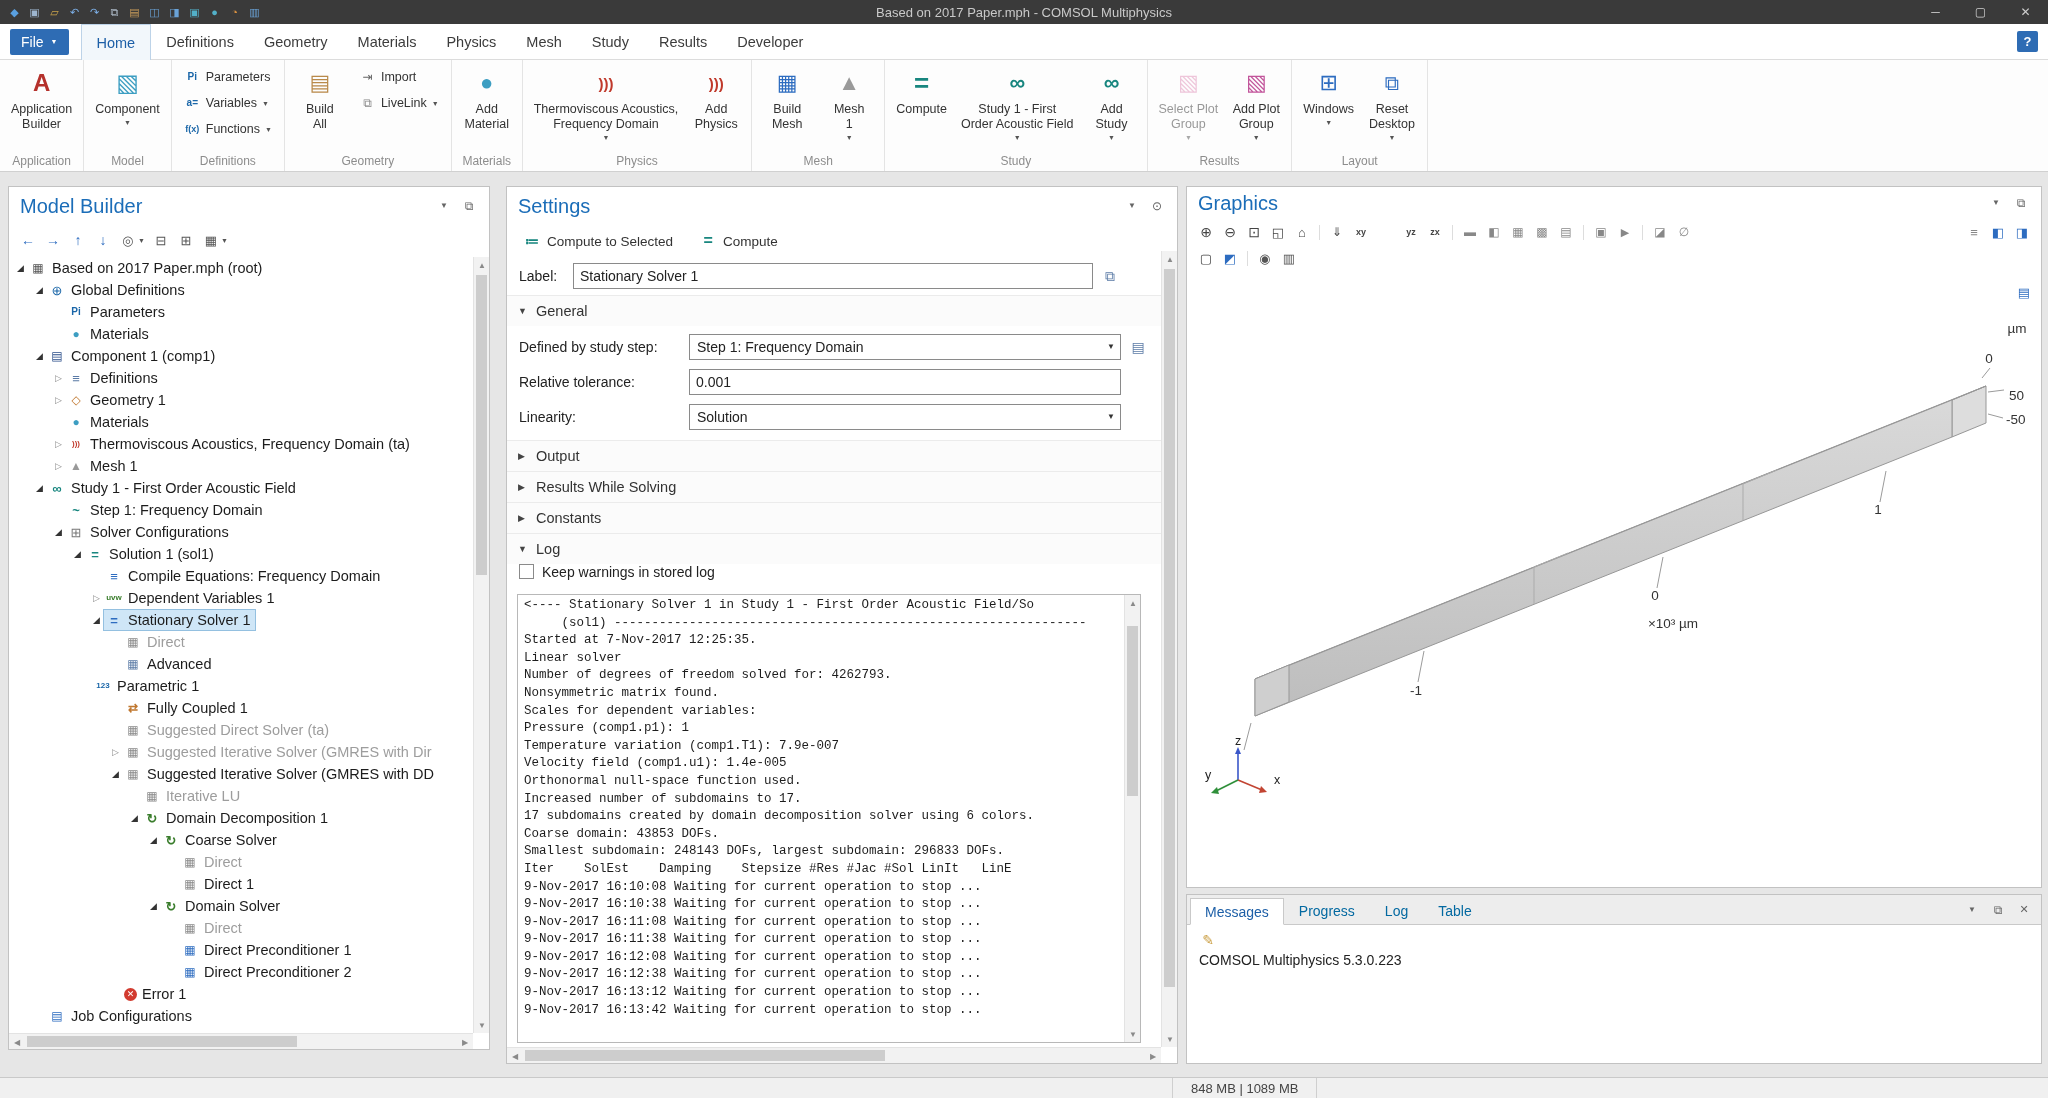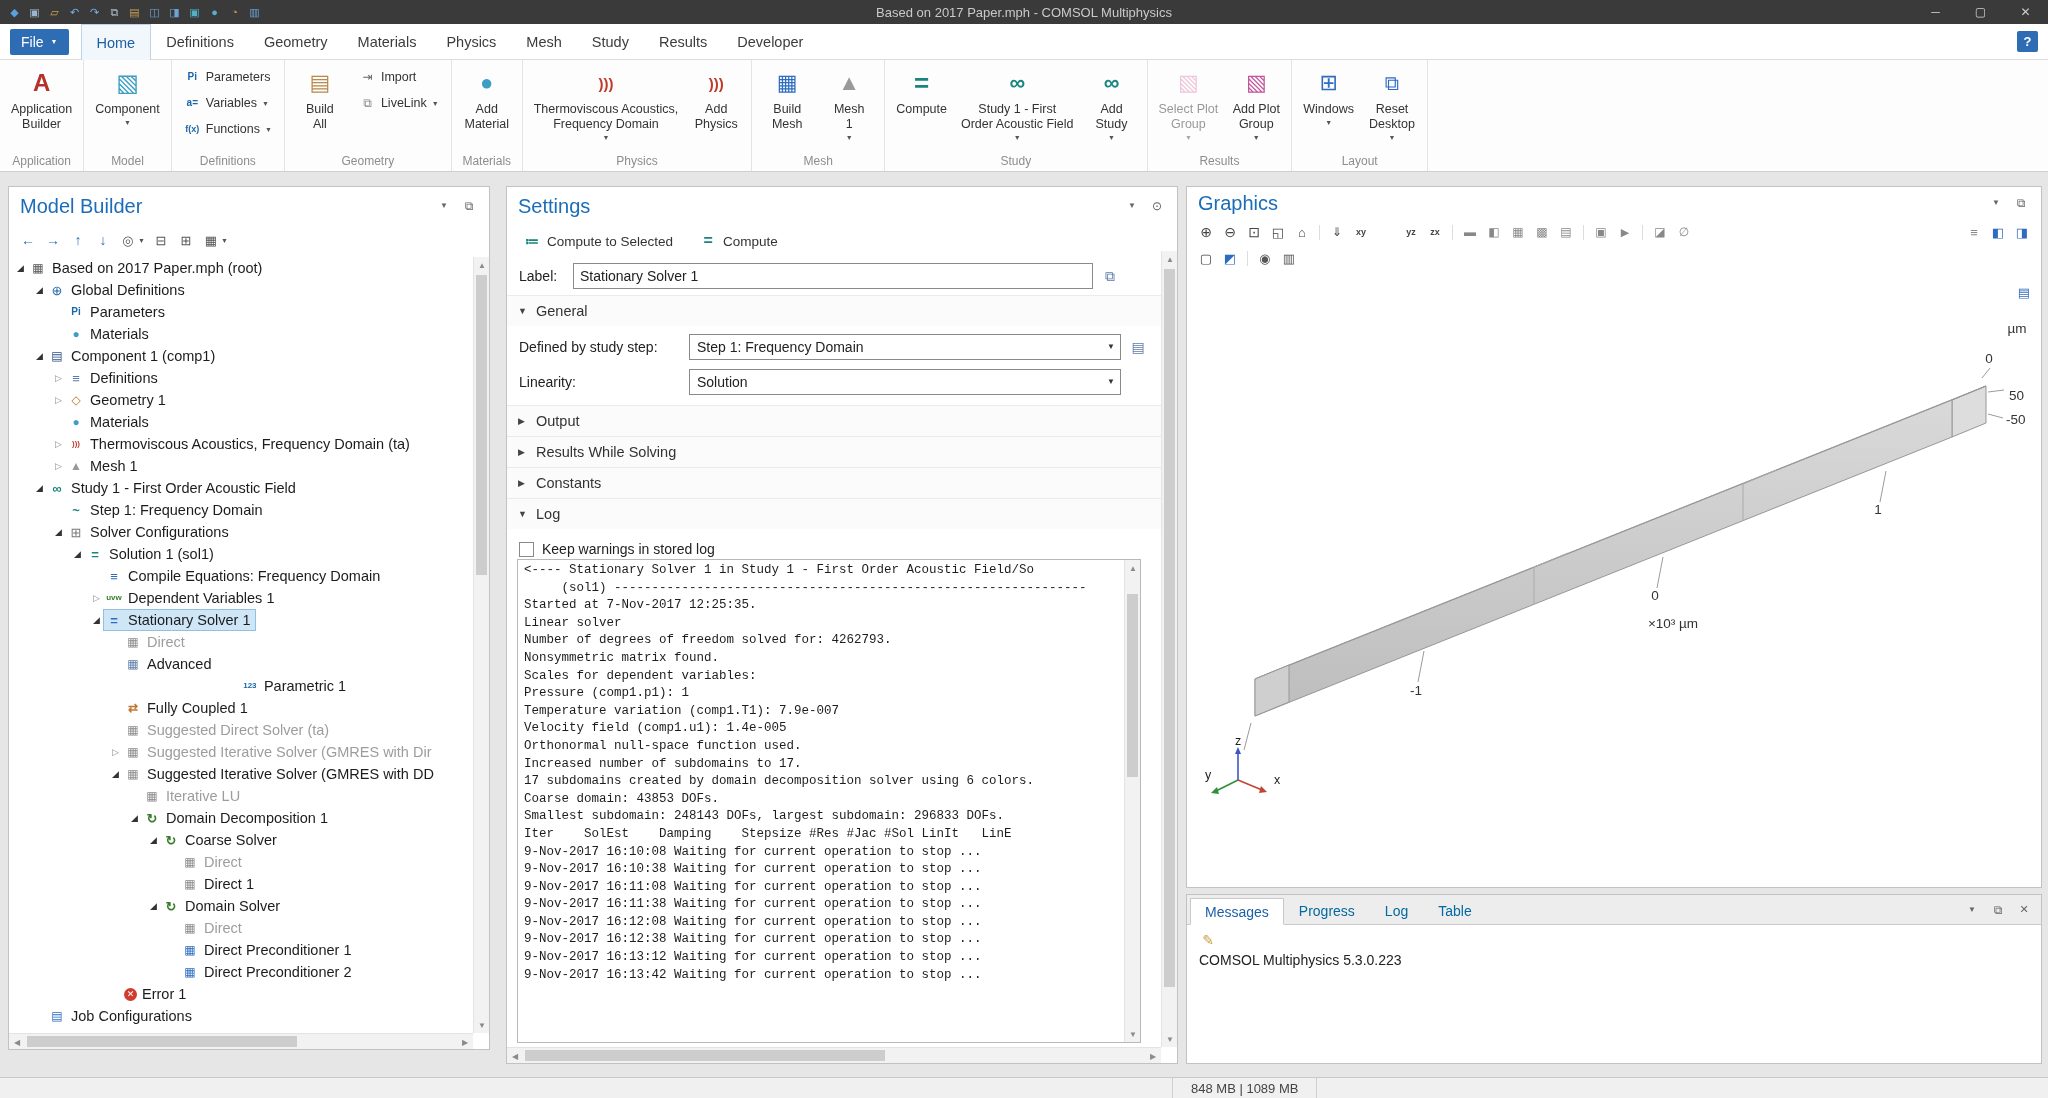--- a/index.html
+++ b/index.html
@@ -73,21 +73,21 @@
 .tfield{height:26px;border:1px solid #8a8a8a;font-family:"Liberation Sans",sans-serif;font-size:14px;padding:0 6px;color:#222;background:#fff}
 .sec{height:31px;display:flex;align-items:center;gap:8px;padding:0 11px;border-top:1px solid #ebebeb;background:#fbfbfb;flex:none}
 .tri{font-size:9px;color:#444;width:10px}
 .sectitle{font-size:14.5px;font-weight:normal;color:#333}
 .form{padding:3px 0 6px;flex:none}
 .frow{height:35px;display:flex;align-items:center;padding-left:12px;gap:8px}
 .frow .flabel{width:162px}
 .select{width:432px;height:26px;border:1px solid #8a8a8a;display:flex;align-items:center;padding-left:7px;font-size:14px;color:#222;background:#fff}
 .select span:first-child{flex:1}
 .dda{width:18px;font-size:8px;color:#333;text-align:center}
-.cbrow{height:28px;display:flex;align-items:flex-end;gap:8px;padding-left:12px;flex:none}
+.cbrow{height:28px;display:flex;align-items:flex-start;gap:8px;padding-left:12px;flex:none}
 .cb{width:15px;height:15px;border:1px solid #8a8a8a;background:#fff}
 .cblabel{font-size:14px;color:#222}
 .log-section{flex:1;display:flex;flex-direction:column;padding:2px 36px 20px 10px;min-height:0}
 .logbox{flex:1;border:1px solid #b8b8b8;position:relative;overflow:hidden;background:#fff}
 .logtext{position:absolute;inset:2px 20px 2px 6px;font-family:"Liberation Mono",monospace;font-size:12.5px;line-height:17.6px;white-space:pre;color:#1d1d1d;overflow:hidden}
 
 #graphics{left:1186px;top:186px;width:856px;height:702px}
 #graphics .phead{height:32px}
 .gtbar{display:flex;align-items:center;gap:2px;height:26px;padding:0 8px;color:#555}
 .gtbar .sep{width:1px;height:15px;background:#ddd;margin:0 4px}
@@ -487,21 +487,21 @@
           <span class="tlabel">Direct</span>
         </span>
       </div>
       <div class="trow" style="padding-left: 99px;">
         <span class="exp"></span>
         <span class="selwrap">
           <span class="ticon" style="color: rgb(91, 123, 166); font-size: 12px;">▦</span>
           <span class="tlabel">Advanced</span>
         </span>
       </div>
-      <div class="trow" style="padding-left: 94px; justify-content: center;">
+      <div class="trow" style="padding-left: 69px;">
         <span class="exp"></span>
         <span class="selwrap">
           <span class="ticon" style="color: rgb(26, 102, 168); font-size: 8px; font-weight: bold;">123</span>
           <span class="tlabel">Parametric 1</span>
         </span>
       </div>
       <div class="trow" style="padding-left: 99px;">
         <span class="exp"></span>
         <span class="selwrap">
           <span class="ticon" style="color: rgb(192, 120, 48); font-size: 12px; font-weight: bold;">⇄</span>
@@ -651,20 +651,24 @@
     <span class="sectitle">General</span>
   </div>
   <div class="form">
     <div class="frow">
       <span class="flabel">Defined by study step:</span>
       <div class="select">
         <span>Step 1: Frequency Domain</span>
         <span class="dda">▼</span>
       </div>
       <span id="aux-study-step"><span class="icon" style="color: rgb(91, 123, 166); font-size: 14px;">▤</span></span>
+    </div>
+    <div class="frow">
+      <span class="flabel">Relative tolerance:</span>
+      <input class="tfield" style="width: 432px;" value="0.001">
     </div>
     <div class="frow">
       <span class="flabel">Linearity:</span>
       <div class="select">
         <span>Solution</span>
         <span class="dda">▼</span>
       </div>
     </div>
   </div>
   <div id="collapsed-secs">

